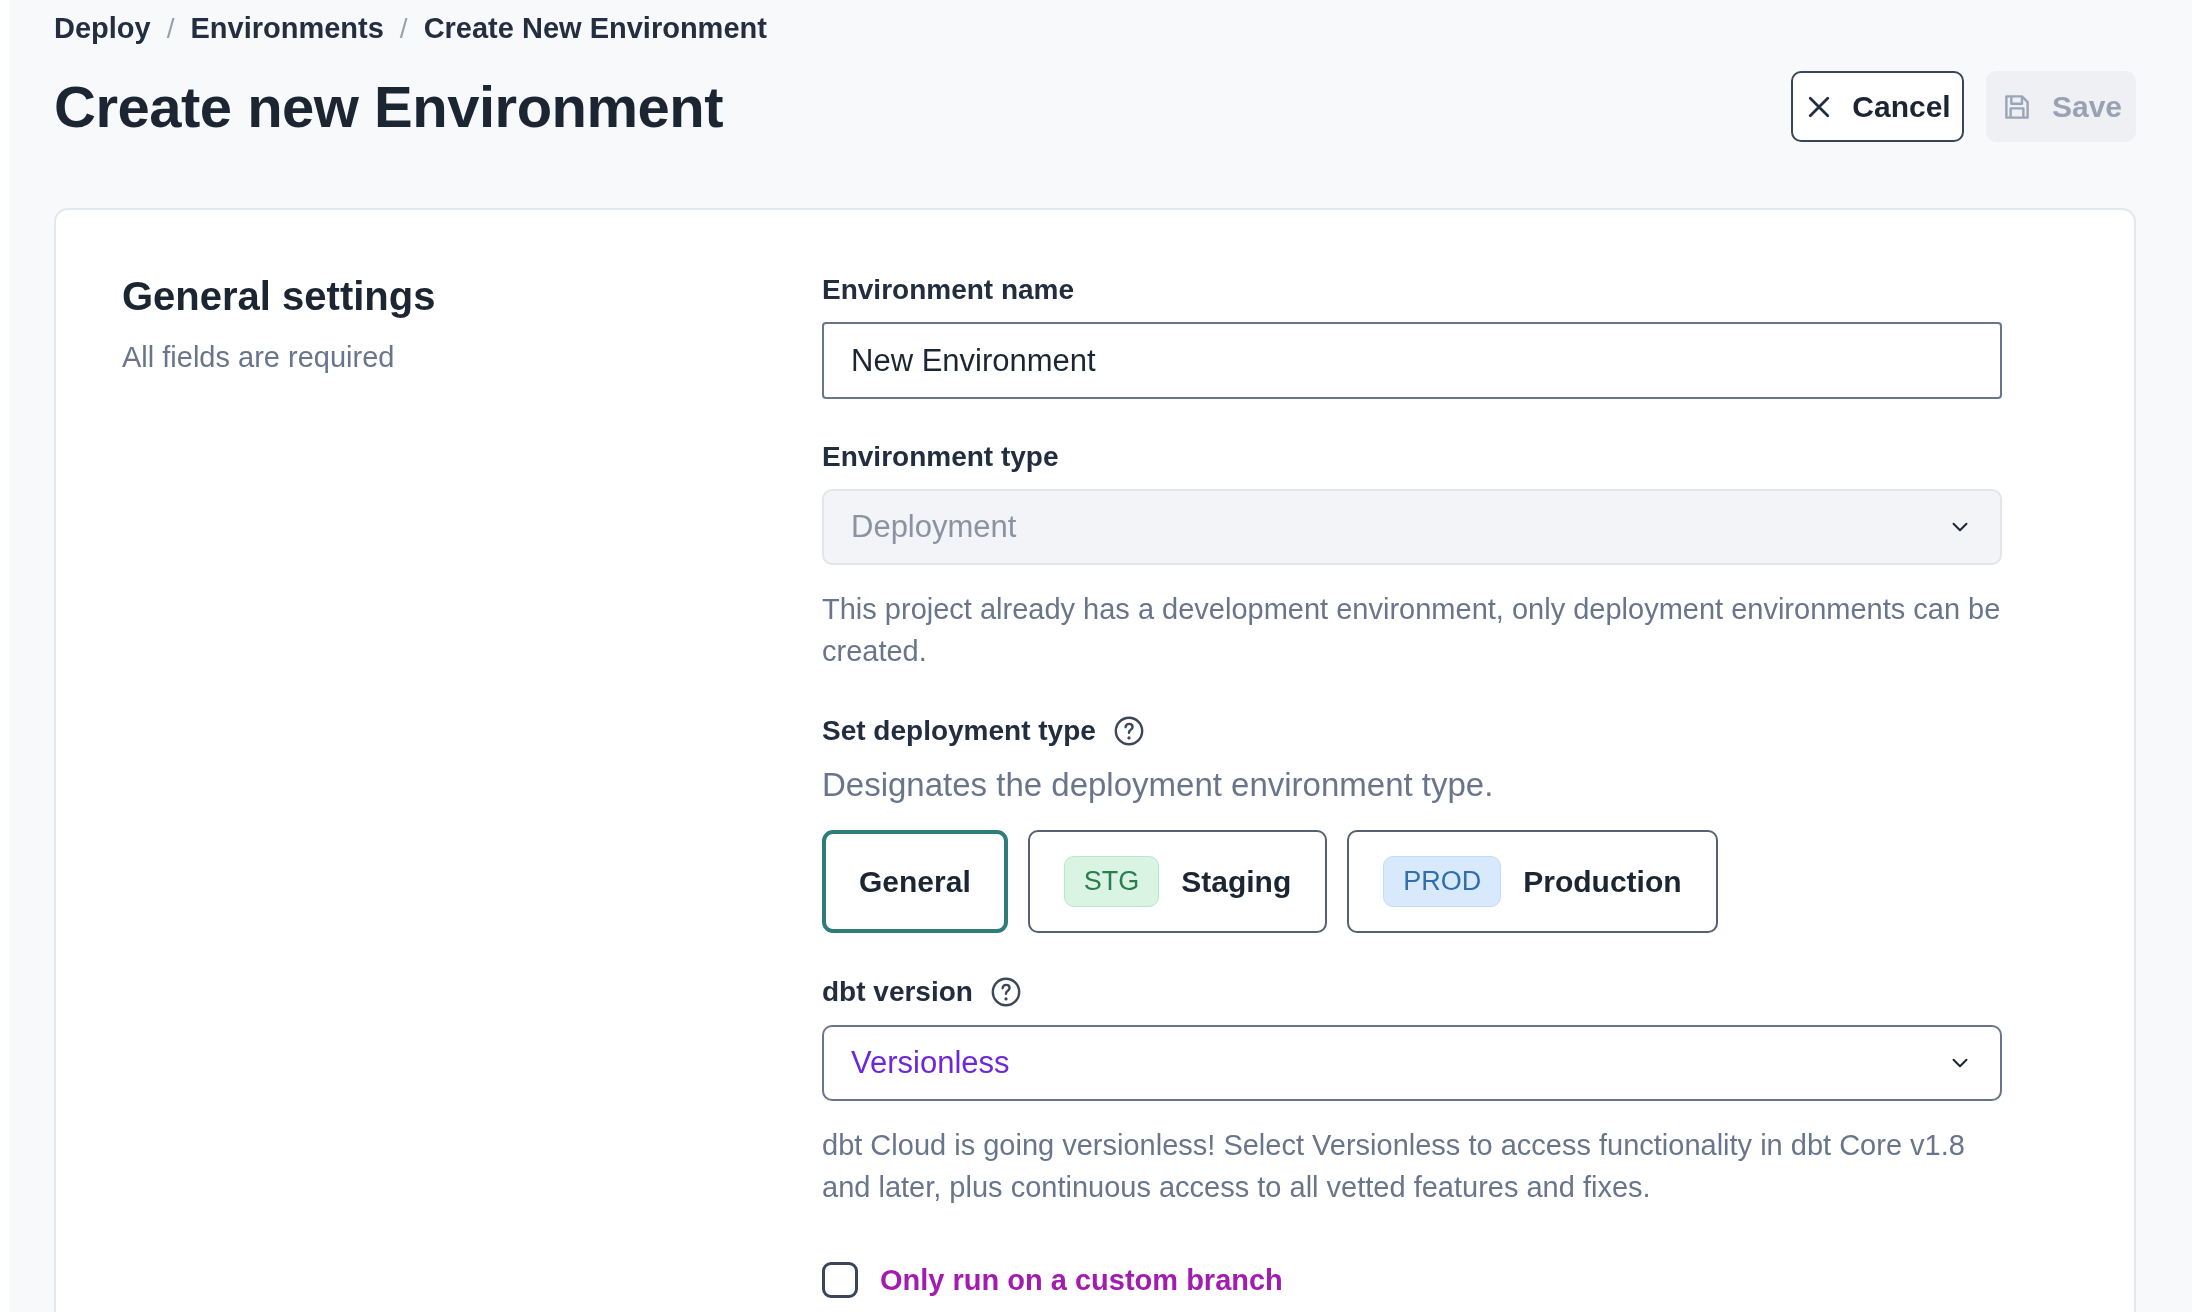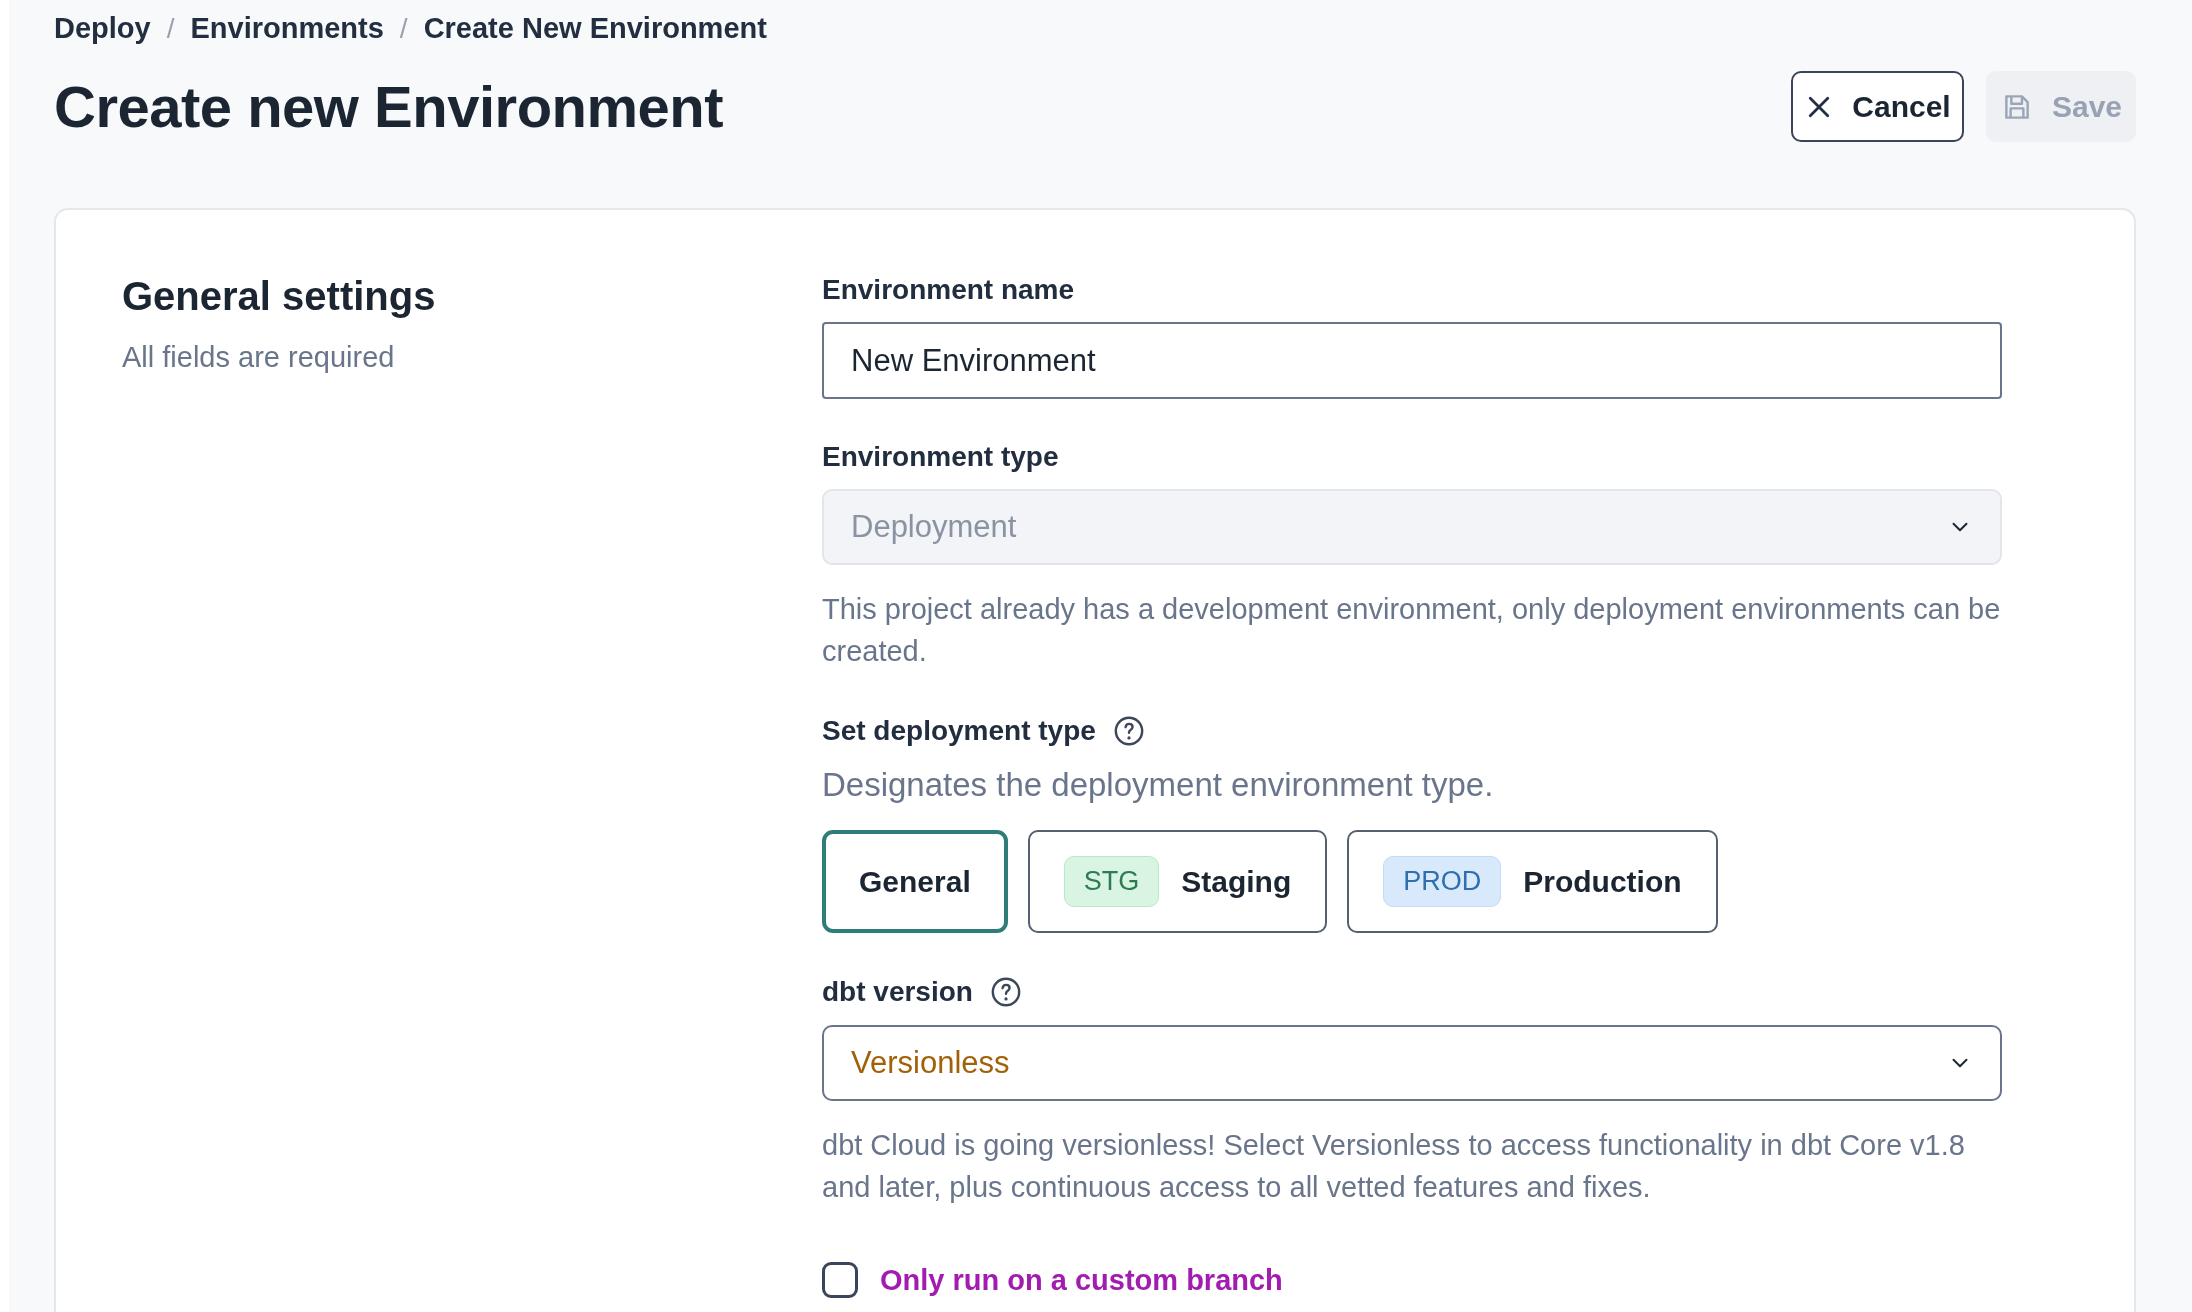--- a/index.html
+++ b/index.html
@@ -45,21 +45,21 @@
 
   
   .field-label{font-size:28px; font-weight:700; color:#222e40;}
   .label-row{display:flex; align-items:center; gap:14px;}
   .text-input{width:100%; height:77px; margin-top:16px; border:2px solid var(--control-border);
       border-radius:4px; padding:0 27px; font-size:31px; color:#1c2633; background:#fff;
       font-family:inherit; outline:none;}
   .select{width:100%; height:76px; margin-top:16px; border:2px solid var(--control-border);
       border-radius:10px; padding:0 27px; display:flex; align-items:center; justify-content:space-between;
       background:#fff; cursor:pointer;}
-  .select-value{font-size:31px; color:#a16207;}
+  .select-value{font-size:31px; color:#6d28d9;}
   .select.disabled{background:#f2f4f7; border-color:#e2e5ea; cursor:default;}
   .select.disabled .select-value{color:#8b93a3;}
   .field-help{font-size:29px; line-height:42px; color:var(--text-muted); margin-top:23px; max-width:1185px;}
   .field-gap{margin-top:42px;}
   .field-desc{font-size:33px; color:var(--text-muted); margin-top:18px;}
 
   
   .options-row{display:flex; align-items:center; gap:20px; margin-top:26px;}
   .option-btn{display:flex; align-items:center; gap:22px; height:103px; padding:0 34px;
       background:#fff; border:2.5px solid #566070; border-radius:10px; cursor:pointer; font-family:inherit;}

